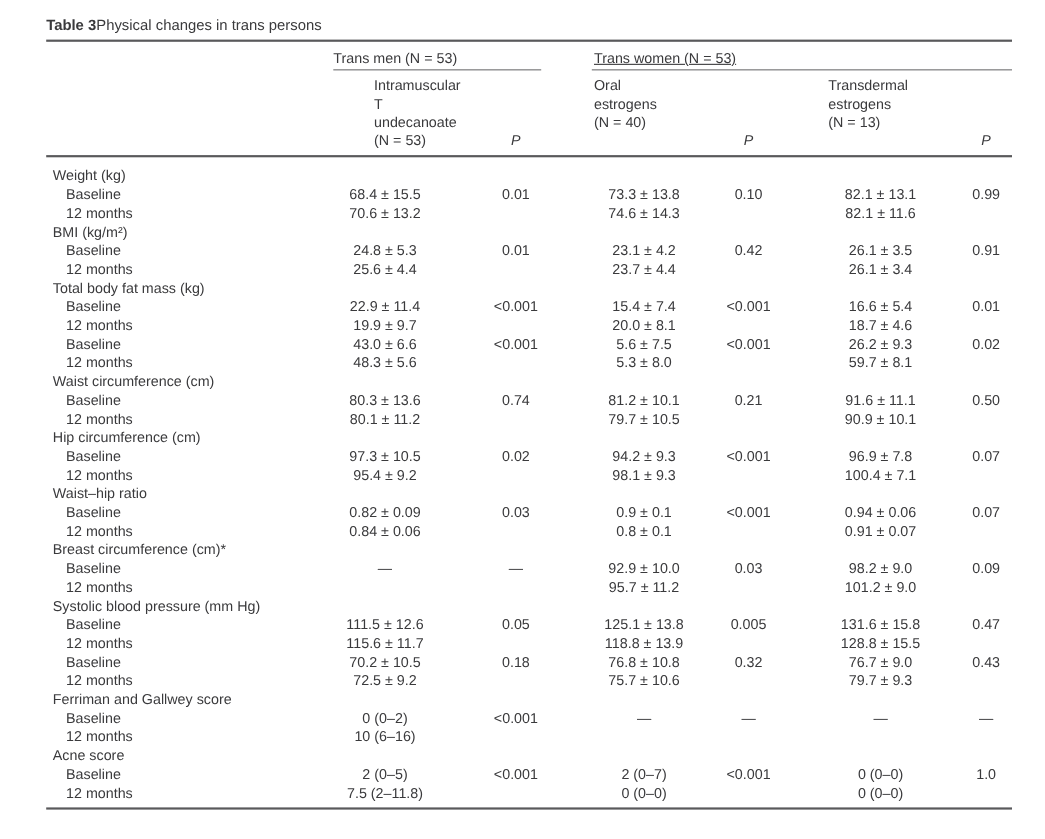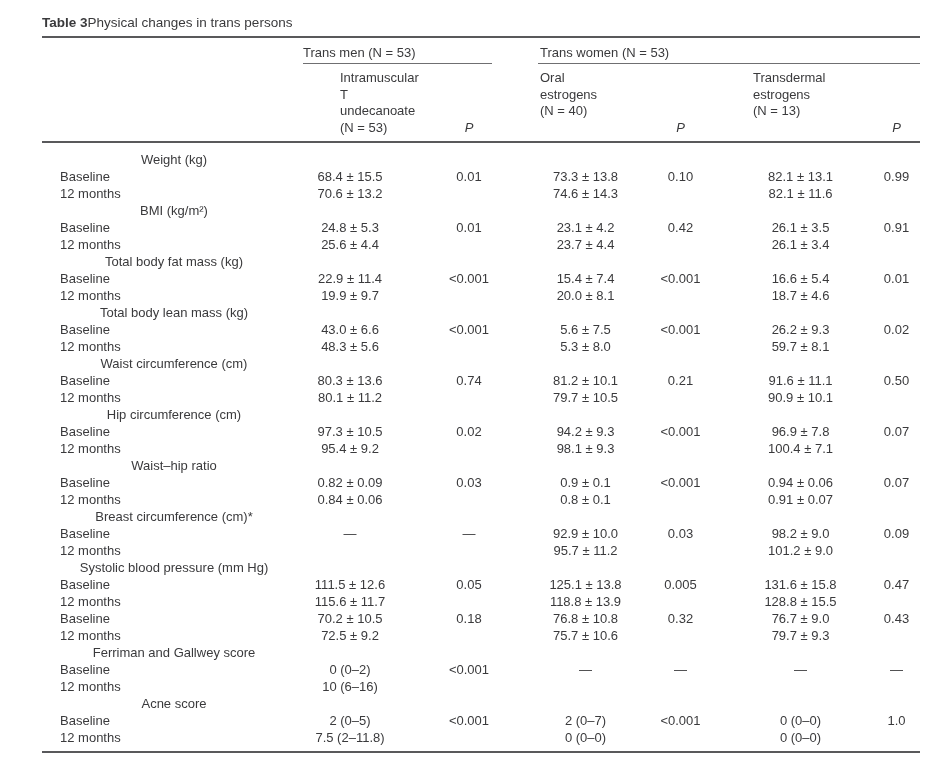--- a/index.html
+++ b/index.html
@@ -19,34 +19,34 @@
   .sheet{width:878px;margin:13px 30px 0 42px;}
   .caption-row{line-height:20px;font-size:13.5px;}
   .tnum{font-weight:bold;}
   .tcap{}
   .rule{height:2px;background:var(--rule);}
   .rule.top{margin-top:3px;}
   
   .grow{display:grid;grid-template-columns:258px 238px 382px;}
   .gcell{padding:7px 0 2px 0;line-height:16px;}
   .g1{border-bottom:1px solid var(--rule-light);margin-left:3px;margin-right:46px;}
-  .g2{border-bottom:1px solid var(--rule-light);padding-left:2px;}
+  .g2{border-bottom:1px solid var(--rule-light);padding-left:2px;text-decoration:underline;}
   
   .chrow{display:grid;grid-template-columns:var(--cols);padding:6px 0 5px 0;}
   .treat{white-space:pre-line;line-height:16.5px;}
   .t1{padding-left:3px;margin-left:37px;}
   .t2{padding-left:2px;}
   .t3{padding-left:25px;}
   .ph{font-style:italic;text-align:center;align-self:end;line-height:16.5px;}
   
   .tbody{padding:8px 0 5px 0;}
   .row{display:grid;grid-template-columns:var(--cols);line-height:17px;}
   .cell{white-space:nowrap;}
   .cell.label{padding-left:18px;}
-  .row.category .cell.label{padding-left:6px;text-align:center;}
+  .row.category .cell.label{padding-left:6px;}
   .cell.val{text-align:center;}
   .cell.pval{text-align:center;}
 </style>
 </head>
 <body>
 
 <div class="sheet">
   <div class="caption-row">
     <span class="tnum">Table 3</span><span class="tcap">Physical changes in trans persons</span>
   </div>
@@ -162,21 +162,20 @@
     <div class="cell label">12 months</div>
     <div class="cell val">19.9 ± 9.7</div>
     <div class="cell pval"></div>
     <div class="cell val">20.0 ± 8.1</div>
     <div class="cell pval"></div>
     <div class="cell val">18.7 ± 4.6</div>
     <div class="cell pval"></div>
   </div>
 
   <div class="row category">
-    <div class="cell label">Total body lean mass (kg)</div>
     <div class="cell val"></div>
     <div class="cell pval"></div>
     <div class="cell val"></div>
     <div class="cell pval"></div>
     <div class="cell val"></div>
     <div class="cell pval"></div>
   </div>
 
   <div class="row">
     <div class="cell label">Baseline</div>

